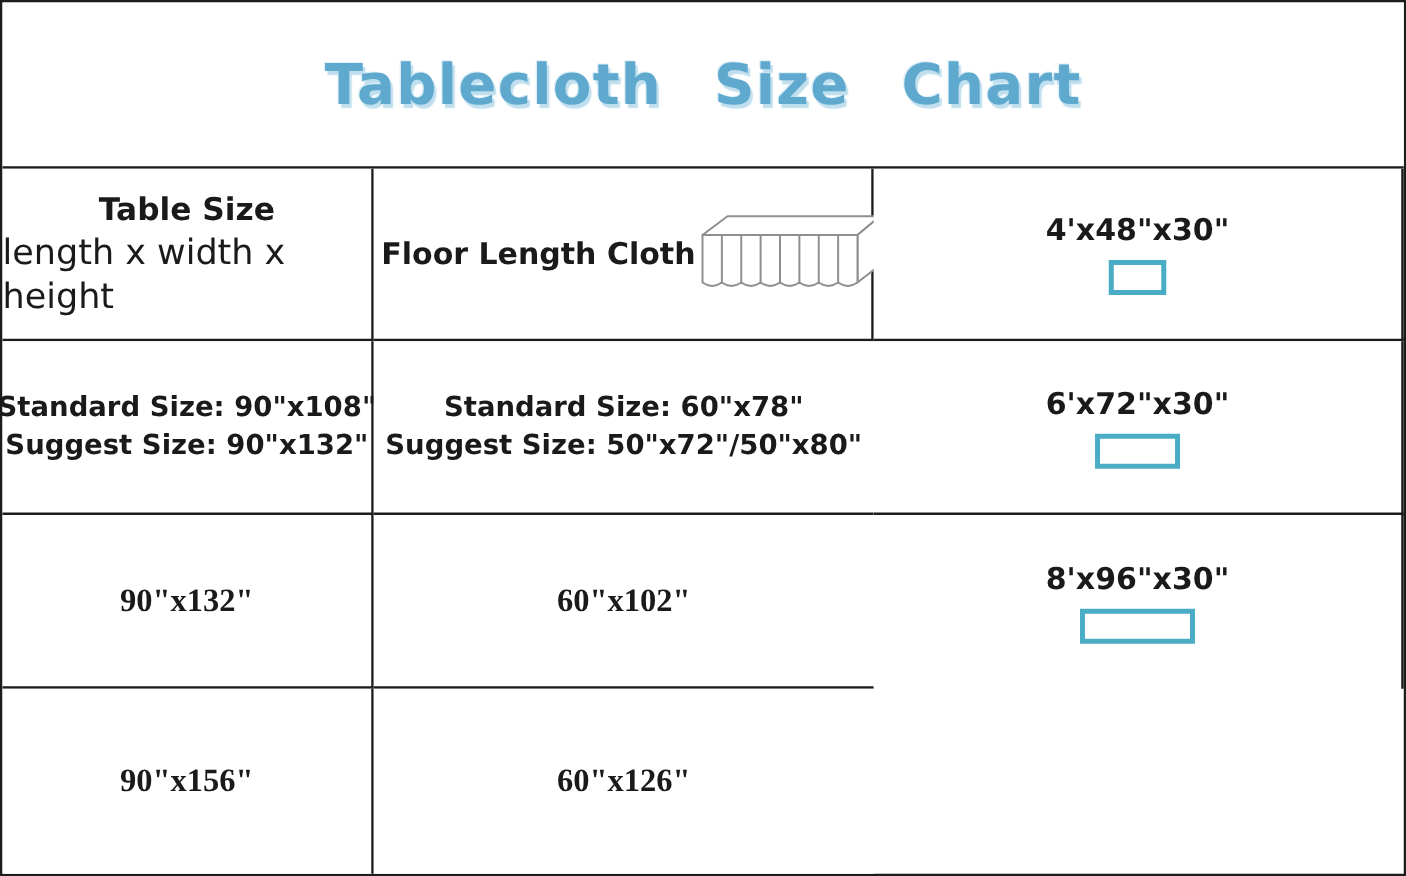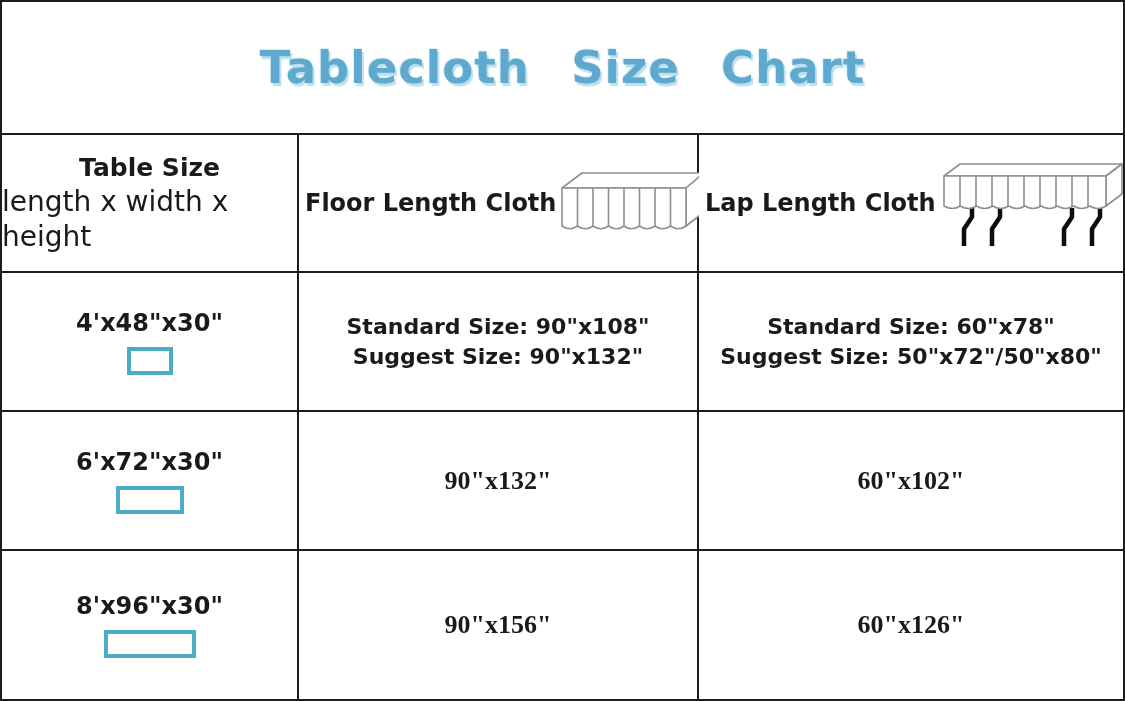--- a/index.html
+++ b/index.html
@@ -109,45 +109,20 @@
 
           <path d="M6,22 L130,22 L130,60
                    q-7.8,5.5 -15.5,0 q-7.8,5.5 -15.5,0 q-7.8,5.5 -15.5,0 q-7.8,5.5 -15.5,0
                    q-7.8,5.5 -15.5,0 q-7.8,5.5 -15.5,0 q-7.8,5.5 -15.5,0 q-7.8,5.5 -15.5,0 Z"></path>
 
           <path fill="none" d="M21.5,22 V61 M37,22 V61 M52.5,22 V61 M68,22 V61 M83.5,22 V61 M99,22 V61 M114.5,22 V61"></path>
         </g>
       </svg>
     </div>
 
-    <div class="cell hdr-cloth no-r">
-      <div class="cloth-label">Lap Length Cloth</div>
-      <svg class="cloth-svg" width="190" height="94" viewBox="0 0 190 94">
-
-        <g fill="none" stroke="#0d0d0d" stroke-width="4.5" stroke-linejoin="round">
-          <path d="M36,52 l0,9 l-8,12 l0,17"></path>
-          <path d="M64,52 l0,9 l-8,12 l0,17"></path>
-          <path d="M136,52 l0,9 l-8,12 l0,17"></path>
-          <path d="M164,52 l0,9 l-8,12 l0,17"></path>
-        </g>
-        <g fill="#ffffff" stroke="#8f8f8f" stroke-width="1.6" stroke-linejoin="round">
-
-          <polygon points="8,20 24,8 186,8 170,20"></polygon>
-
-          <polygon points="170,20 186,8 186,38 170,50"></polygon>
-
-          <path d="M8,20 L170,20 L170,50
-                   q-8.1,5 -16.2,0 q-8.1,5 -16.2,0 q-8.1,5 -16.2,0 q-8.1,5 -16.2,0
-                   q-8.1,5 -16.2,0 q-8.1,5 -16.2,0 q-8.1,5 -16.2,0 q-8.1,5 -16.2,0
-                   q-8.1,5 -16.2,0 q-8.1,5 -16.2,0 Z"></path>
-
-          <path fill="none" d="M24,20 V51 M40,20 V51 M56,20 V51 M72,20 V51 M88,20 V51 M104,20 V51 M120,20 V51 M136,20 V51 M152,20 V51"></path>
-        </g>
-      </svg>
-    </div>
 
     <div class="cell size-cell">
       <div class="size-text">4'x48"x30"</div>
       <div class="tbl-rect rect-4ft"></div>
     </div>
     <div class="cell two-line">
       <div class="std-line">Standard Size: 90"x108"</div>
       <div class="std-line">Suggest Size: 90"x132"</div>
     </div>
     <div class="cell two-line no-r">

